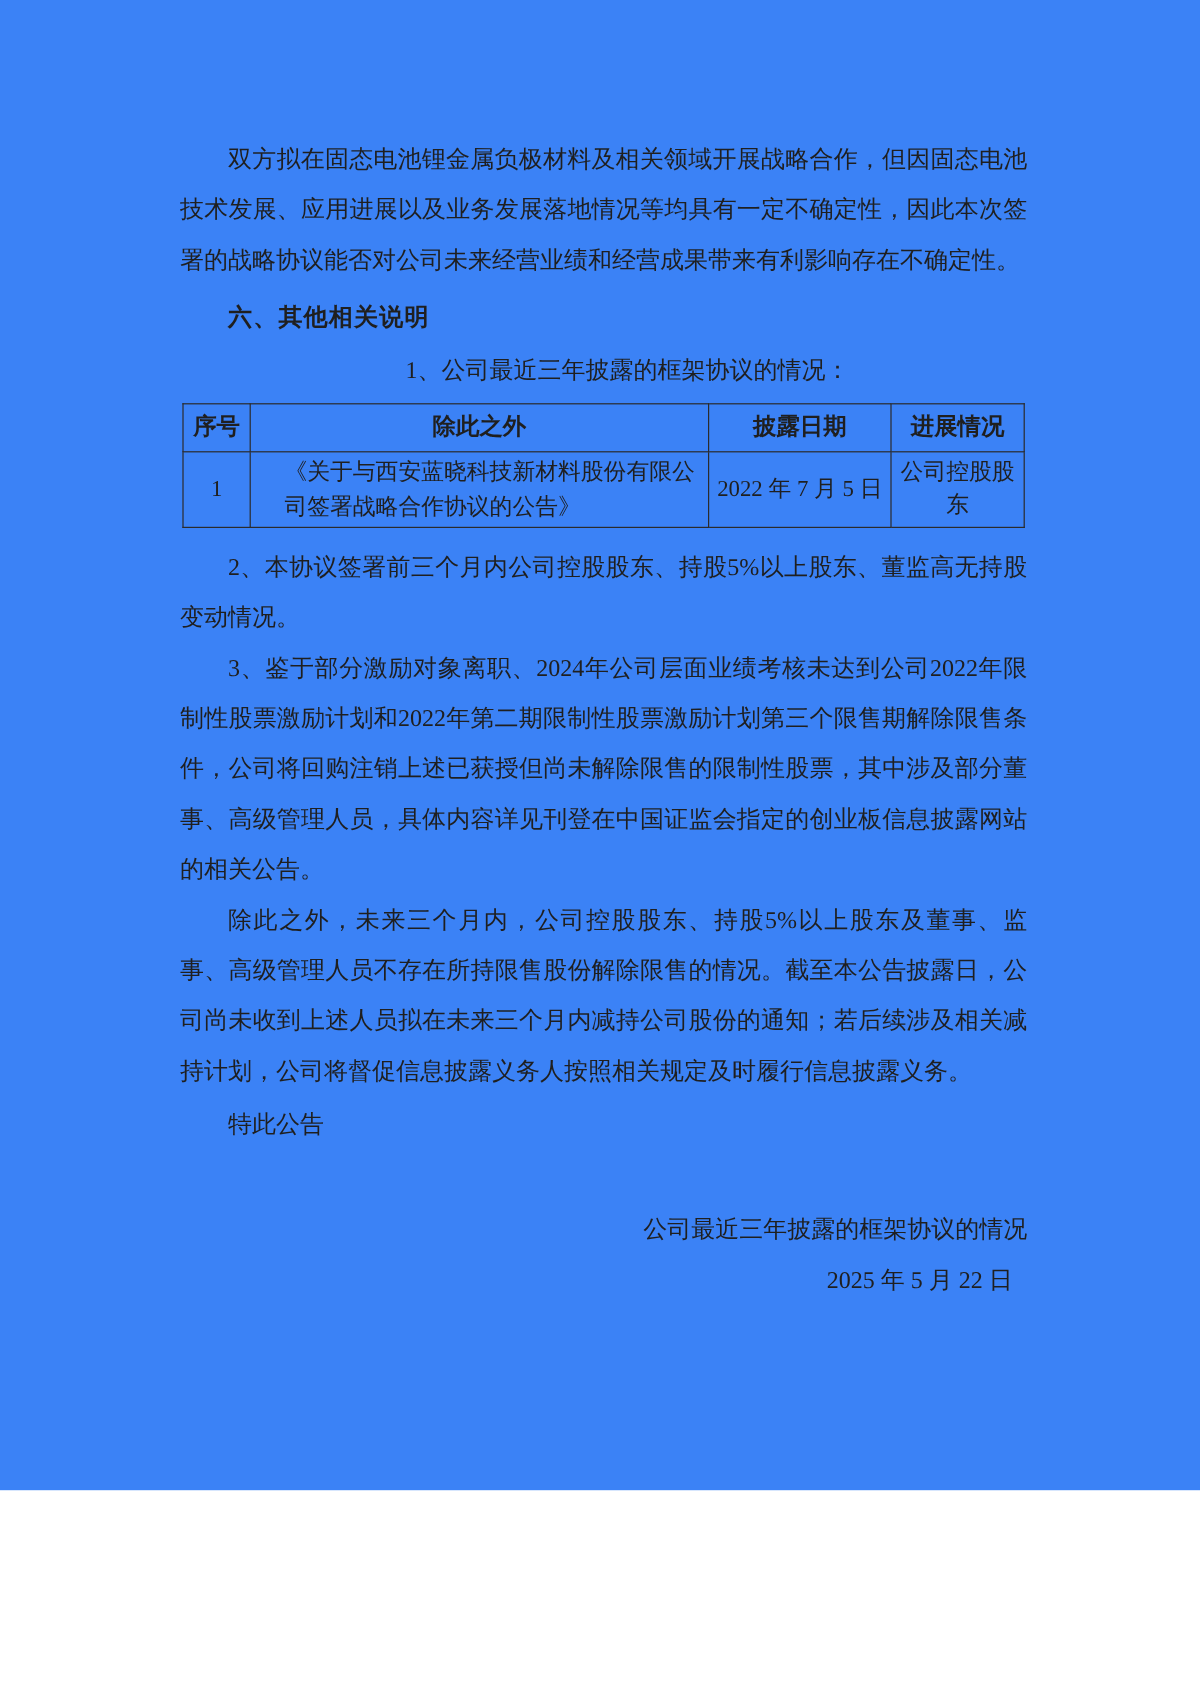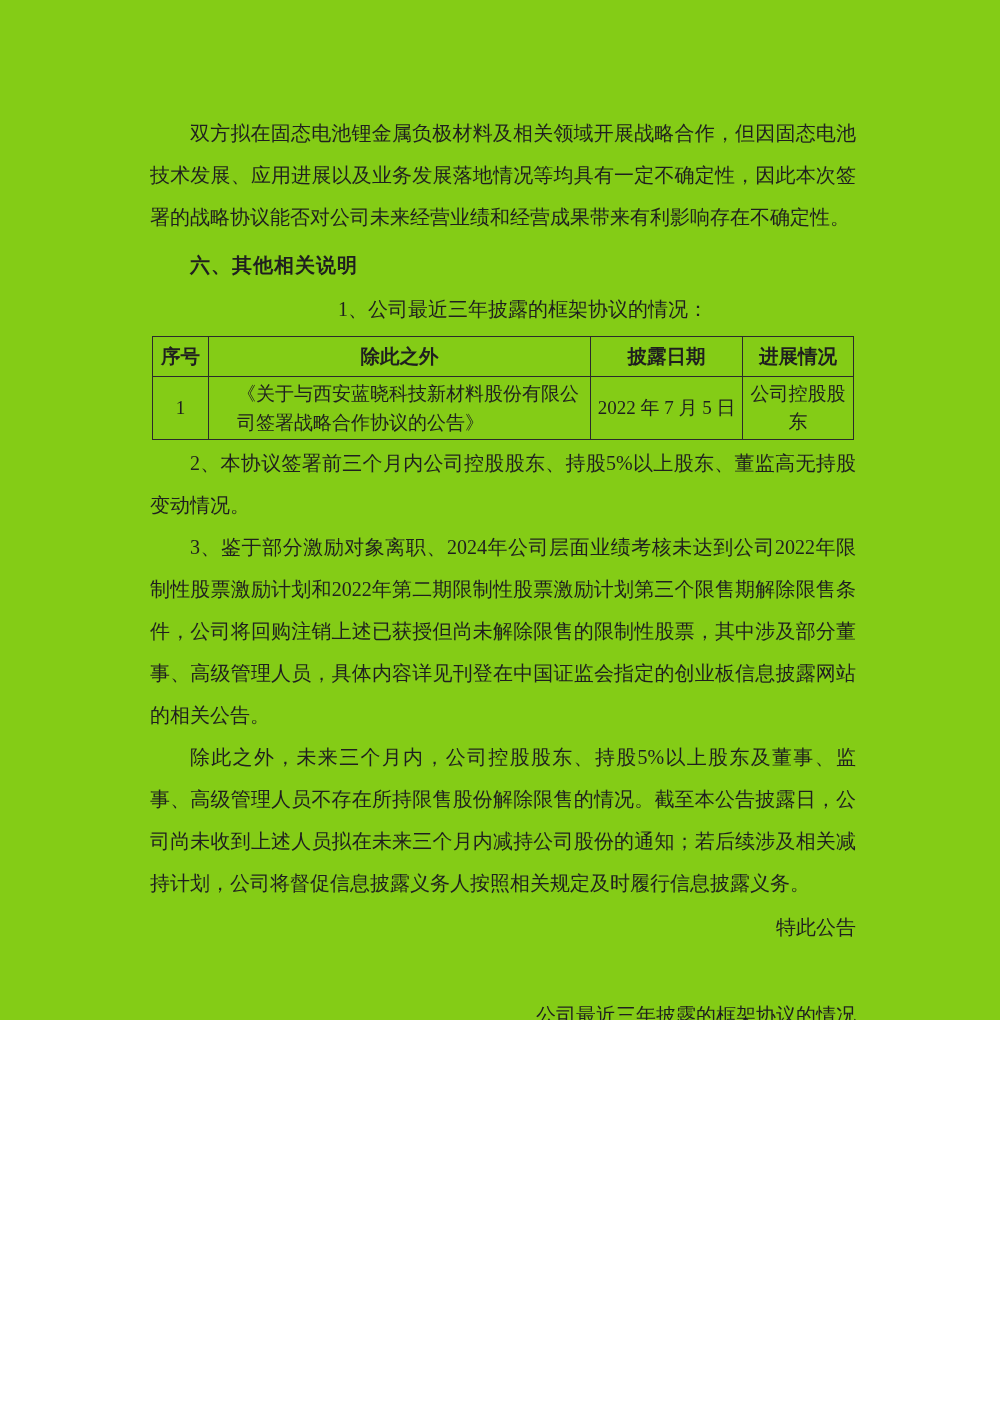--- a/index.html
+++ b/index.html
@@ -4,22 +4,22 @@
 <style>
   * { margin: 0; padding: 0; box-sizing: border-box; }
   html, body {
     width: 1000px;
     background: #ffffff;
     font-family: "Liberation Serif", "DejaVu Serif", serif;
   }
   .page {
     position: relative;
     width: 1000px;
-    height: 1020px;
-    background: #84cc16;
+    height: 1242px;
+    background: #3b82f6;
     overflow: hidden;
   }
   .content {
     position: absolute;
     top: 112px;
     left: 150px;
     width: 706px;
     color: #1f1f1f;
     font-size: 20px;
     line-height: 42px;
@@ -37,21 +37,21 @@
     letter-spacing: 1px;
   }
   .item-label {
     text-indent: 2em;
     text-align: center;
   }
   table.disclosure-table {
     border-collapse: collapse;
     table-layout: fixed;
     width: 701px;
-    margin: 6px 0 2px 2px;
+    margin: 6px 0 12px 2px;
     font-size: 19px;
   }
   table.disclosure-table col.c-seq   { width: 56px; }
   table.disclosure-table col.c-name  { width: 382px; }
   table.disclosure-table col.c-date  { width: 152px; }
   table.disclosure-table col.c-state { width: 111px; }
   table.disclosure-table th,
   table.disclosure-table td {
     border: 1.6px solid #2b2b2b;
     text-align: center;
@@ -69,21 +69,20 @@
   }
   table.disclosure-table td.cell-name {
     text-align: left;
     padding-left: 28px;
     padding-right: 8px;
     line-height: 29px;
   }
   .closing {
     text-indent: 2em;
     margin-top: 2px;
-    text-align: right;
   }
   .signature-block {
     margin-top: 46px;
     text-align: right;
   }
   .signature-company {
     line-height: 42px;
   }
   .signature-date {
     line-height: 42px;

